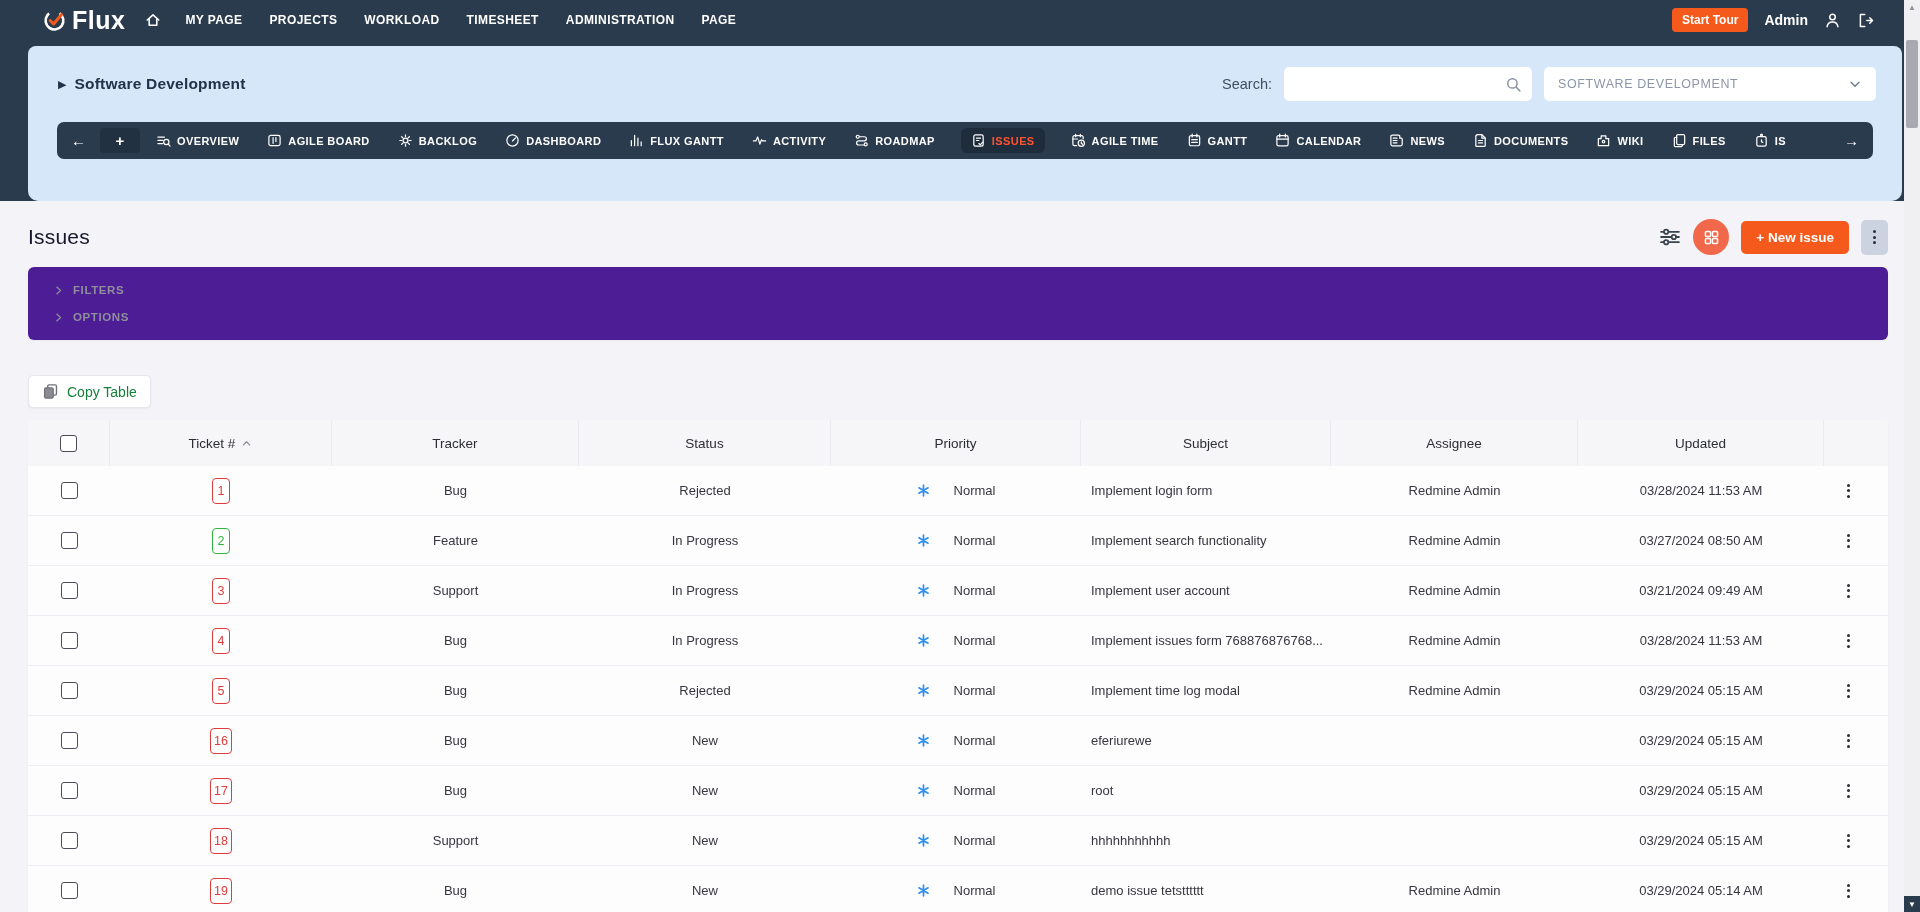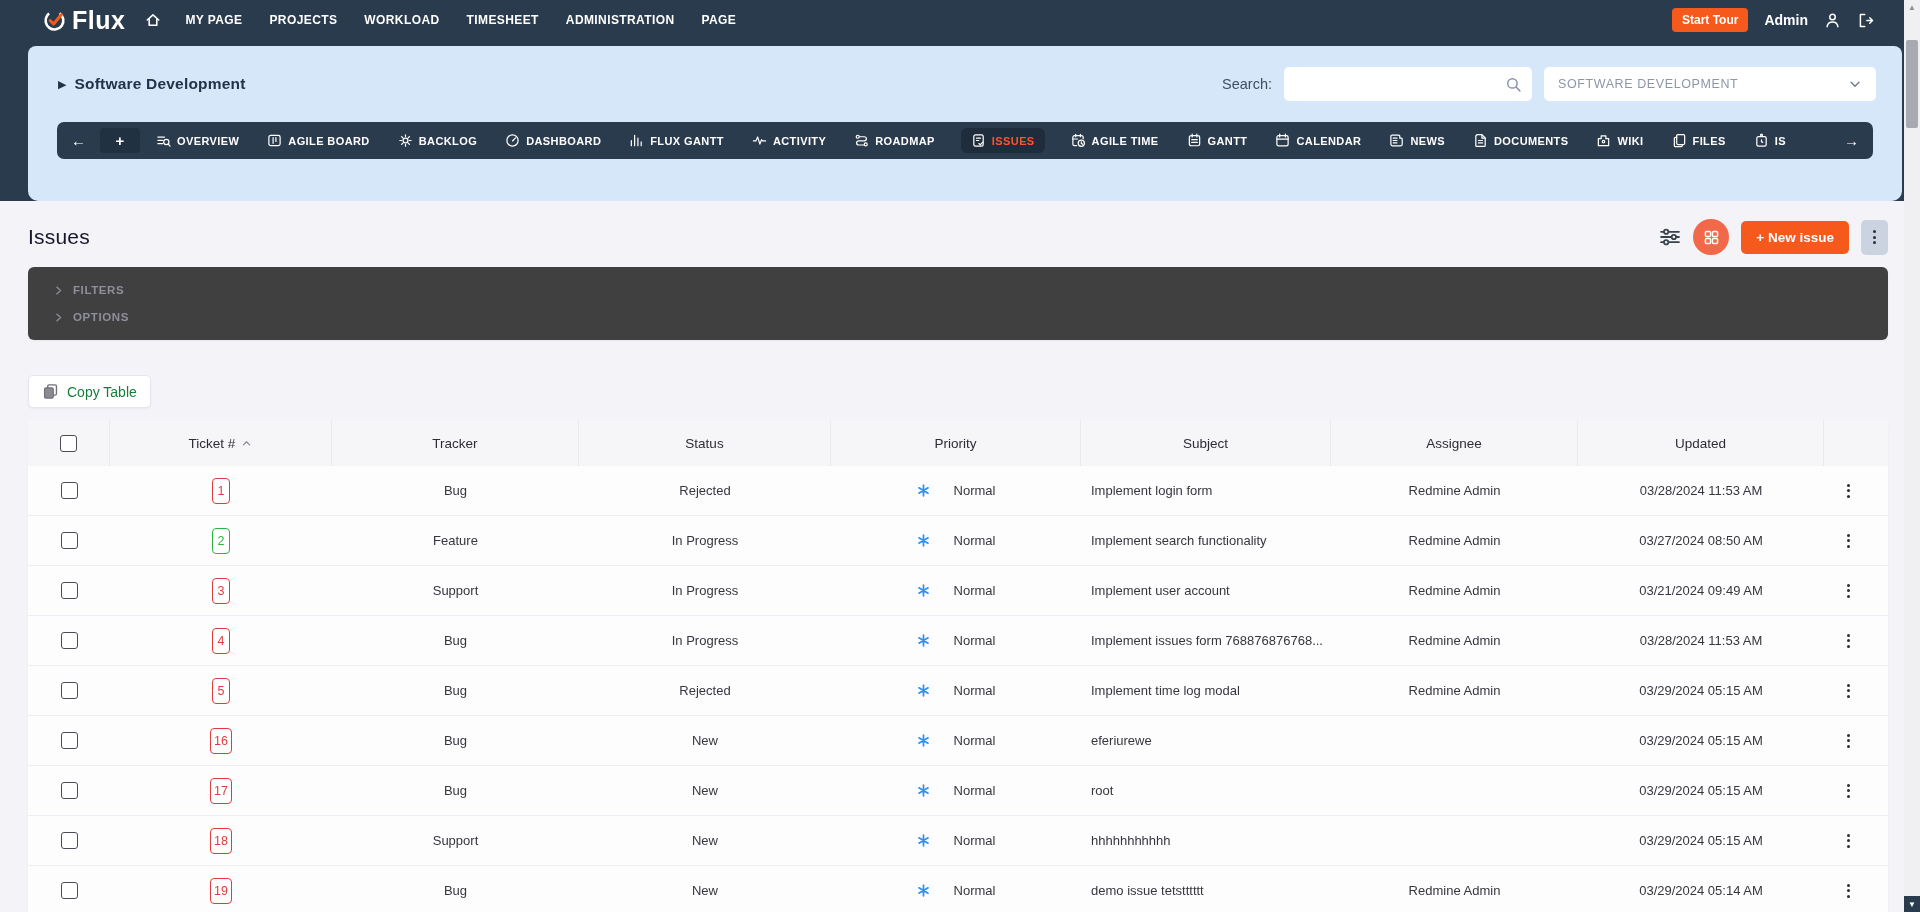--- a/index.html
+++ b/index.html
@@ -58,21 +58,21 @@
   .sliders-ic { color:#39434e; display:flex; cursor:pointer; }
   .grid-btn { width:36px; height:36px; border-radius:50%; background:#f2684a; border:none; display:flex;
               align-items:center; justify-content:center; color:#fff; cursor:pointer; }
   .new-issue { background:#f55a1c; color:#fff; border:none; border-radius:5px; font-size:13.5px; font-weight:600;
                padding:9px 15px; cursor:pointer; font-family:inherit; }
   .kebab-btn { background:#ccd3e0; border:none; border-radius:5px; width:27px; height:35px; display:flex;
                align-items:center; justify-content:center; cursor:pointer; }
   .vdots { display:flex; flex-direction:column; gap:2.5px; align-items:center; }
   .vdots i { width:3px; height:3px; border-radius:50%; background:#2c2c35; display:block; }
 
-  .filters-card { background:#404040; border-radius:6px; margin-top:9px; padding:17px 25px;
+  .filters-card { background:#4c1d95; border-radius:6px; margin-top:9px; padding:17px 25px;
                   box-shadow:0 1px 2px rgba(40,40,70,.05); }
   .collapse-row { display:flex; align-items:center; gap:9px; color:#8f8f9c; cursor:pointer; }
   .collapse-row + .collapse-row { margin-top:15px; }
   .collapse-label { font-size:11.5px; font-weight:600; letter-spacing:.6px; }
 
   .copy-table { margin-top:35px; background:#fff; border:1px solid #e6e6ee; border-radius:5px; display:flex;
                 align-items:center; gap:8px; padding:7px 13px; cursor:pointer; font-family:inherit;
                 box-shadow:0 1px 2px rgba(40,40,70,.05); }
   .copy-table span { font-size:14px; color:#15803d; }
 

